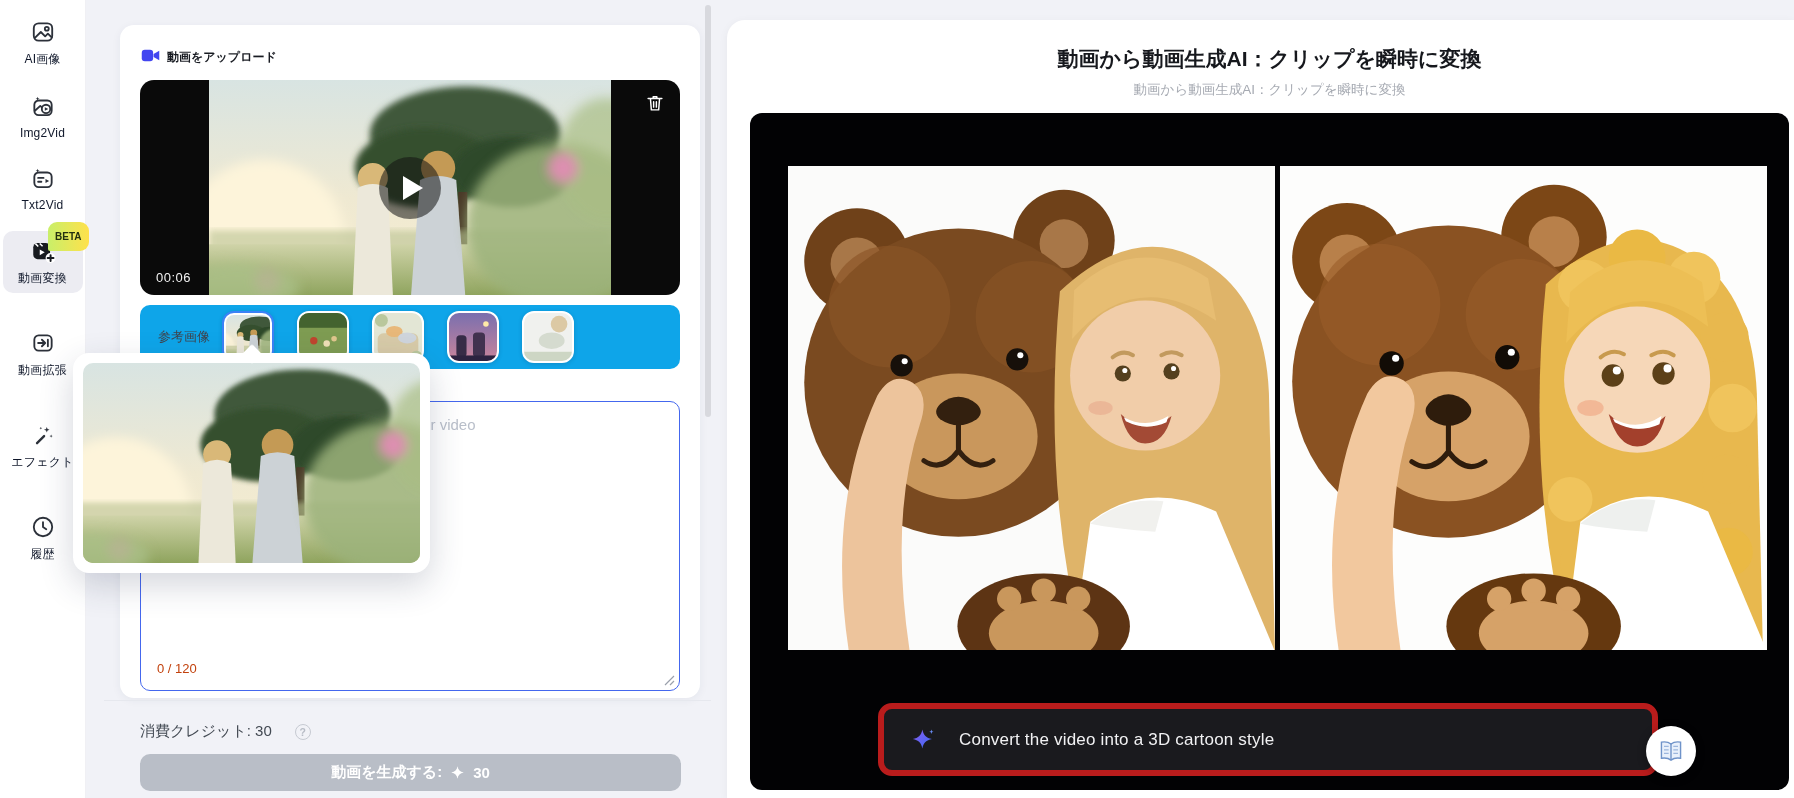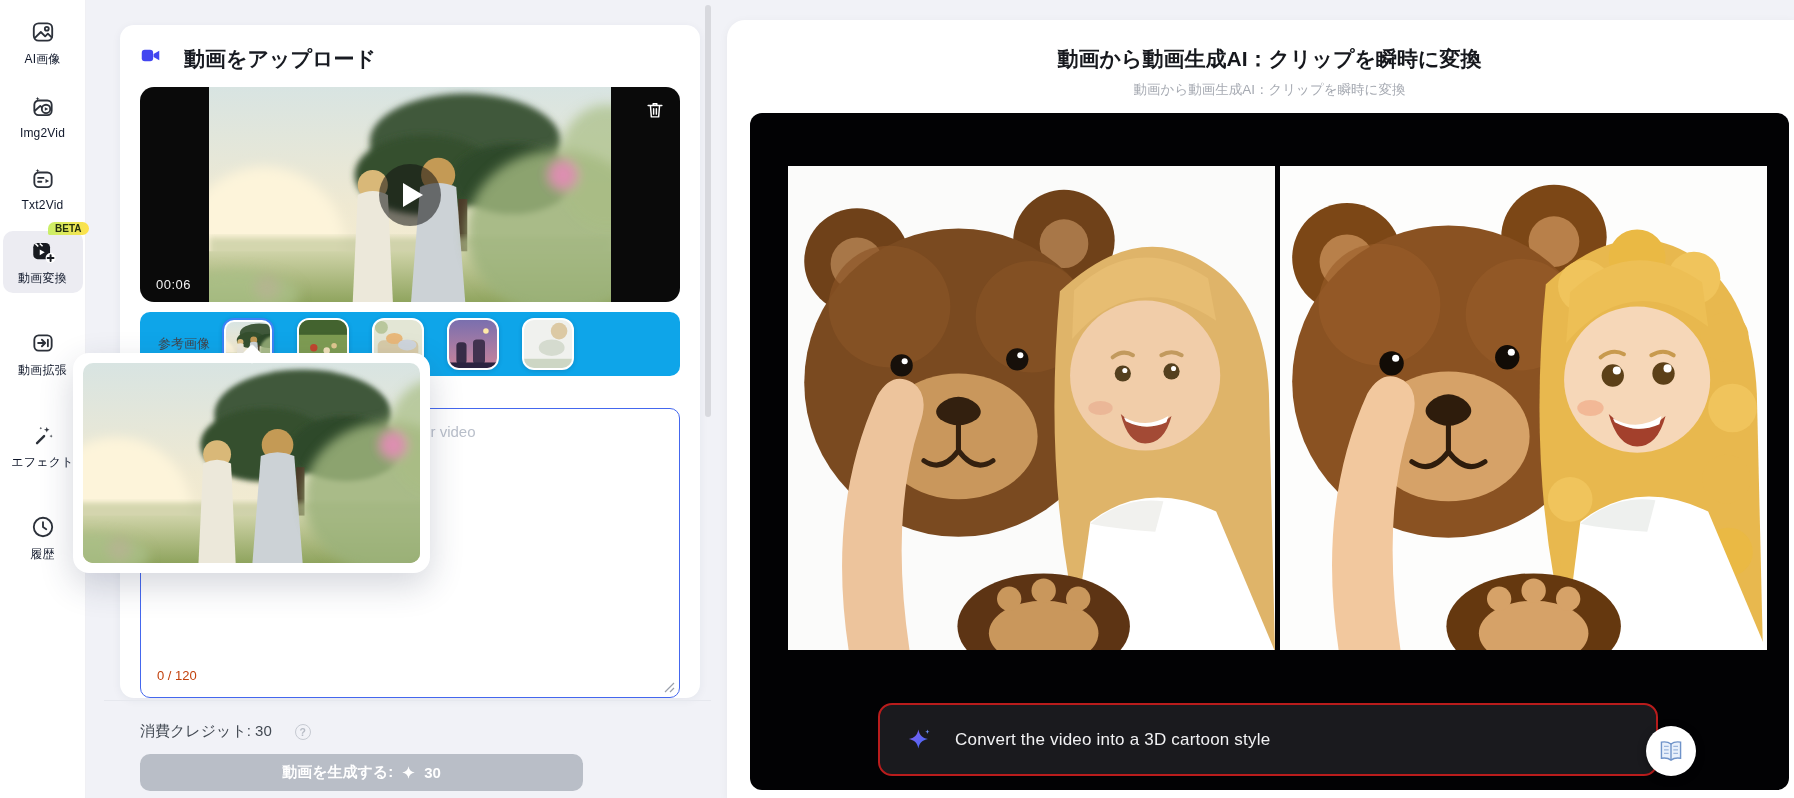--- a/index.html
+++ b/index.html
@@ -6,26 +6,26 @@
   body{
     width:1794px;height:798px;overflow:hidden;position:relative;
     background:#f1f2f7;font-family:"Liberation Sans",sans-serif;color:#1c1f26;
   }
   
   .sidebar{position:absolute;left:0;top:0;width:86px;height:798px;background:#fff;border-right:1px solid #f0f0f4;display:flex;flex-direction:column;align-items:center;padding-top:12px;box-sizing:border-box;z-index:5;}
   .side-item{width:76px;padding:7px 2px 6px;margin-bottom:13px;border-radius:10px;text-align:center;position:relative;cursor:pointer;}
   .side-item .lbl{display:block;font-size:12px;color:#0f172a;margin-top:2px;letter-spacing:.2px;}
   .side-item.active{background:#ececf2;}
   .side-item svg{width:26px;height:26px;}
-  .beta{position:absolute;top:-9px;right:-6px;font-size:10px;font-weight:700;color:#24300f;background:linear-gradient(90deg,#c9ef69,#ffe14b);padding:1px 7px;border-radius:9px 9px 9px 2px;z-index:3;}
+  .beta{position:absolute;top:-9px;right:-6px;font-size:10px;font-weight:700;color:#24300f;background:linear-gradient(90deg,#c9ef69,#ffe14b);padding:9px 7px;border-radius:9px 9px 9px 2px;z-index:3;}
   .gap-lg{margin-bottom:30px;}
   
   .mid{position:absolute;left:86px;top:0;width:627px;height:798px;background:#f1f2f7;}
   .card{position:absolute;left:34px;top:25px;width:580px;height:673px;background:#fff;border-radius:14px;box-shadow:0 2px 10px rgba(40,50,80,.06);box-sizing:border-box;padding:20px;}
-  .card-head{display:flex;align-items:flex-start;gap:23px;font-size:21px;font-weight:700;color:#181b22;}
+  .card-head{display:flex;align-items:flex-end;gap:6px;font-size:12px;font-weight:700;color:#181b22;}
   .card-head svg{width:21px;height:21px;}
   .player{position:relative;margin-top:14px;height:215px;background:#0a0a0a;border-radius:14px;overflow:hidden;display:flex;justify-content:center;}
   .player .scene{width:402px;height:215px;display:block;}
   .play-btn{position:absolute;left:50%;top:50%;transform:translate(-50%,-50%);width:62px;height:62px;border-radius:50%;background:rgba(18,18,18,.55);display:flex;align-items:center;justify-content:center;cursor:pointer;}
   .play-btn .tri{width:0;height:0;border-left:20px solid #fff;border-top:12px solid transparent;border-bottom:12px solid transparent;margin-left:5px;}
   .duration{position:absolute;left:16px;bottom:10px;color:#f2f2f2;font-size:13px;letter-spacing:.5px;}
   .trash{position:absolute;right:14px;top:12px;width:22px;height:22px;cursor:pointer;}
   .ref-row{margin-top:10px;background:#0ea5e9;border-radius:10px;padding:6px 10px 6px 18px;display:flex;align-items:center;gap:12px;height:64px;box-sizing:border-box;}
   .ref-label{font-size:13px;color:#3f454e;white-space:nowrap;}
   .thumbs{display:flex;gap:23px;}
@@ -34,36 +34,36 @@
   .thumb.selected{border:2px solid #3b82f6;padding:2px;background:#fff;}
   .thumb.selected svg{border-radius:8px;}
   .prompt-wrap{margin-top:32px;position:relative;height:290px;}
   .prompt-wrap textarea{width:100%;height:100%;box-sizing:border-box;border:1.6px solid #4467ee;border-radius:10px;padding:14px 16px;font-size:15px;font-family:"Liberation Sans",sans-serif;color:#333;resize:none;outline:none;background:#fff;}
   .prompt-wrap textarea::placeholder{color:#b9bfca;}
   .counter{position:absolute;left:17px;bottom:15px;font-size:13px;color:#c2410c;pointer-events:none;}
   .grip{position:absolute;right:5px;bottom:5px;width:11px;height:11px;pointer-events:none;}
   .mid-divider{position:absolute;left:18px;right:2px;top:700px;height:1px;background:#e6e8ee;}
   .credits{position:absolute;left:54px;top:722px;display:flex;align-items:center;gap:23px;font-size:15px;color:#434a53;}
   .qmark{width:16px;height:16px;border-radius:50%;border:1.5px solid #c6cad2;color:#b7bcc6;font-size:10.5px;font-weight:700;display:flex;align-items:center;justify-content:center;cursor:pointer;box-sizing:border-box;}
-  .gen-btn{position:absolute;left:54px;top:754px;width:443px;height:37px;border:none;border-radius:10px;background:#b9bec7;color:#fff;font-size:15px;font-weight:700;font-family:"Liberation Sans",sans-serif;display:flex;align-items:center;justify-content:center;gap:8px;cursor:not-allowed;}
+  .gen-btn{position:absolute;left:54px;top:754px;width:541px;height:37px;border:none;border-radius:10px;background:#b9bec7;color:#fff;font-size:15px;font-weight:700;font-family:"Liberation Sans",sans-serif;display:flex;align-items:center;justify-content:center;gap:8px;cursor:not-allowed;}
   .gen-btn svg{width:15px;height:15px;}
   .mid-scrollbar{position:absolute;left:619px;top:5px;width:6px;height:412px;border-radius:3px;background:#d8d9de;cursor:pointer;}
   
   .popup{position:absolute;left:73px;top:353px;width:357px;height:220px;background:#fff;border-radius:16px;box-shadow:0 12px 34px rgba(40,50,80,.20);padding:10px;box-sizing:border-box;z-index:40;}
   .popup::before{content:"";position:absolute;top:-6px;left:172px;width:14px;height:14px;background:#fff;transform:rotate(45deg);border-radius:2px;}
   .popup .scene{width:337px;height:200px;border-radius:10px;display:block;}
   
   .right-card{position:absolute;left:727px;top:20px;width:1067px;height:778px;background:#fff;border-radius:18px 0 0 0;box-shadow:0 2px 10px rgba(0,0,0,.05);box-sizing:border-box;}
   .r-title{margin:25px 5px 0 23px;text-align:center;font-size:21px;line-height:28px;font-weight:700;color:#16181d;}
   .r-sub{margin:8px 5px 0 23px;text-align:center;font-size:13.5px;line-height:18px;color:#a6aab2;}
   .dark-box{position:relative;margin:14px 5px 0 23px;height:677px;background:#020204;border-radius:12px;overflow:hidden;}
   .compare{position:absolute;left:38px;right:22px;top:53px;height:484px;display:flex;gap:5px;}
   .compare .half{flex:1;background:#fff;overflow:hidden;}
   .compare svg{width:100%;height:100%;display:block;}
-  .prompt-pill{position:absolute;left:128px;top:590px;width:780px;height:73px;background:#1a1a1e;border:2px solid #b91c1c;border-radius:14px;display:flex;align-items:center;padding:0 26px;gap:22px;box-sizing:border-box;cursor:pointer;}
+  .prompt-pill{position:absolute;left:128px;top:590px;width:780px;height:73px;background:#1a1a1e;border:6px solid #b91c1c;border-radius:14px;display:flex;align-items:center;padding:0 26px;gap:22px;box-sizing:border-box;cursor:pointer;}
   .prompt-pill svg{width:27px;height:27px;flex:none;}
   .pill-text{font-size:17px;color:#f1f1f3;letter-spacing:.2px;}
   .book-btn{position:absolute;left:896px;top:613px;width:50px;height:50px;border-radius:50%;background:#fff;box-shadow:0 2px 8px rgba(0,0,0,.35);display:flex;align-items:center;justify-content:center;cursor:pointer;}
   .book-btn svg{width:28px;height:28px;}
 </style>
 </head>
 <body>
 
 <svg style="position:absolute;width:0;height:0" aria-hidden="true">
   <defs>

